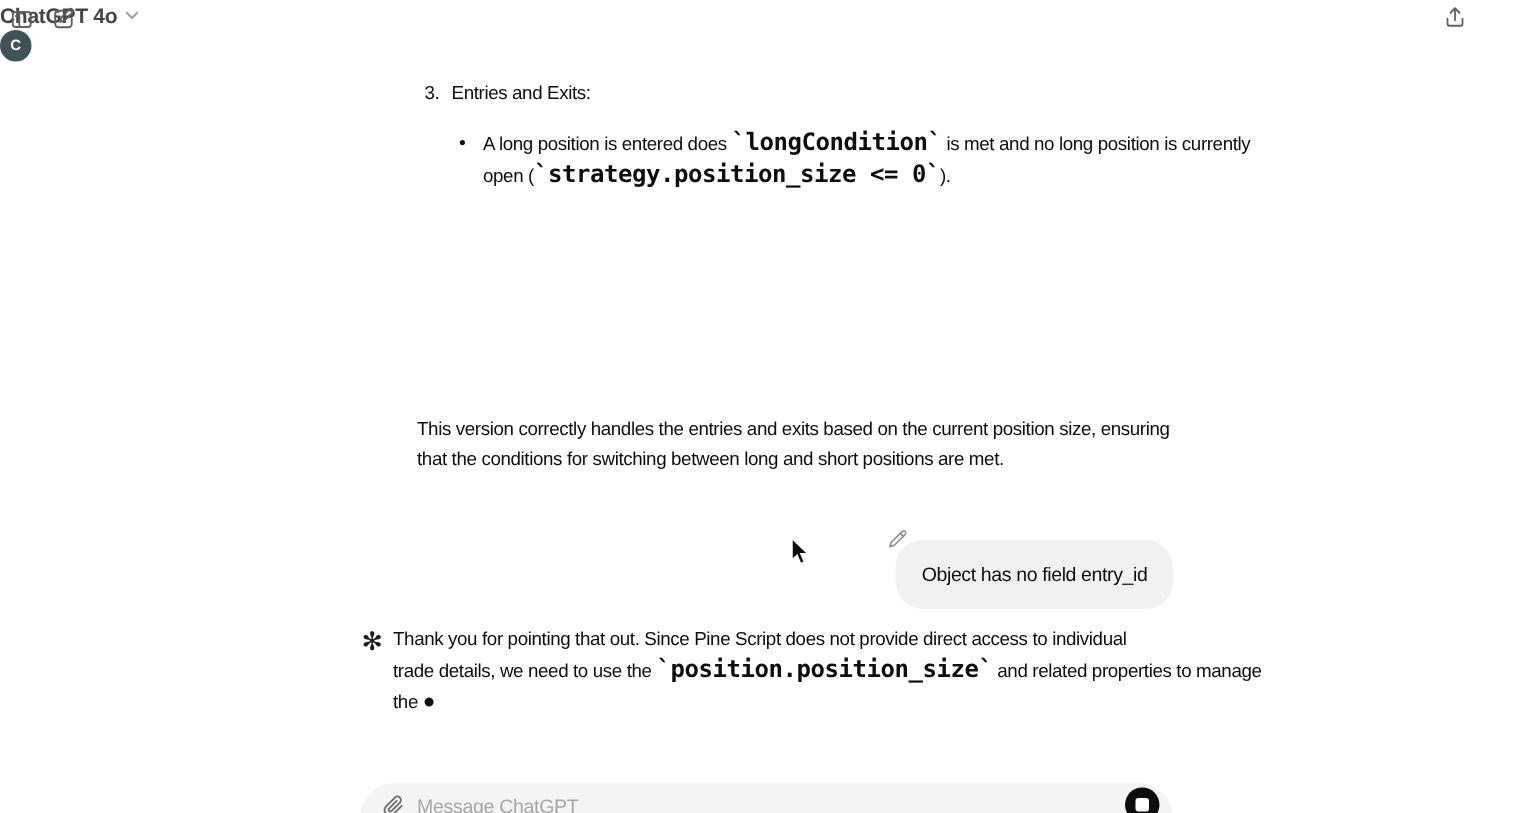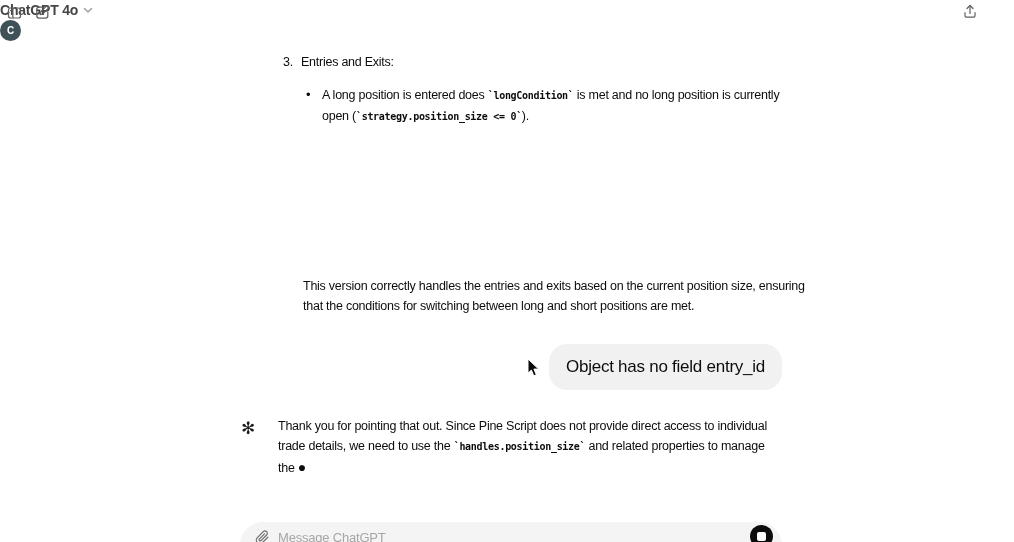--- a/index.html
+++ b/index.html
@@ -22,31 +22,31 @@
   
   .t { position:absolute; font-size:12.5px; line-height:20px; }
   #band { left:335px; top:16px; }
   #section-heading { left:283px; top:52px; }
   #section-heading .num { display:inline-block; width:18px; font-weight:400; }
   #section-heading .ttl { font-weight:400; }
   #entries-list { left:296px; top:85px; width:620px; list-style:none; }
   #entries-list li { position:relative; padding-left:26px; margin-bottom:5px; line-height:20px; white-space:pre-line; }
   #entries-list li::before { content:"•"; position:absolute; left:10px; top:0; font-size:13px; }
   code.inline-code, .inline-code {
-    font-family:"DejaVu Sans Mono", monospace; font-weight:700; font-size:10px; letter-spacing:-0.3px;
+    font-family:"DejaVu Sans Mono", monospace; font-weight:700; font-size:16px; letter-spacing:-0.3px;
   }
-  #summary { left:278px; top:276px; width:620px; white-space:pre-line;margin-left:25px; }
+  #summary { left:278px; top:276px; width:620px; white-space:pre-line; }
   
   #edit-msg-btn { left:588px; top:349px; width:20px; height:20px; }
-  #user-bubble { position:absolute; top:344px; right:232px; background:#f1f1f1; border-radius:18px;
-    padding:13px 17px; font-size:17px; line-height:20px; white-space:nowrap; }
+  #user-bubble { position:absolute; top:360px; right:232px; background:#f1f1f1; border-radius:18px;
+    padding:13px 17px; font-size:13px; line-height:20px; white-space:nowrap; }
   
   #assistant-logo { position:absolute; left:237px; top:417px; width:22px; height:22px; display:flex; align-items:center; justify-content:center; }
   #assistant-logo span { font-size:17px; line-height:1; color:#1a1a1a; font-family:"DejaVu Sans", sans-serif; }
-  #assistant-text { left:278px; top:416px; width:620px; white-space:pre-line; }
+  #assistant-text { left:262px; top:416px; width:620px; white-space:pre-line; }
   #streaming-dot { font-size:14px; letter-spacing:0; }
   
   #cursor { position:absolute; left:527px; top:358px; z-index:9; }
   
   #composer { position:absolute; left:240px; top:522px; width:542px; height:46px;
     background:#f4f4f4; border-radius:26px; }
   #attach-btn { left:12px; top:5px; width:20px; height:20px; }
   #composer-input { position:absolute; left:38px; top:8px; font-size:13px; color:#a6a6a6; letter-spacing:-0.2px; }
   #stop-btn { position:absolute; right:9px; top:3px; width:23px; height:23px; border-radius:50%;
     background:#0d0d0d; border:none; cursor:pointer; display:flex; align-items:center; justify-content:center; }
@@ -121,21 +121,21 @@
             <path d="M14.7 5.8l3.1 3.1"></path>
           </svg>
       </span>
     </button>
     <div id="user-bubble"><span>Object has no field entry_id</span></div>
 
     <div id="assistant-logo">
         <span>✻</span>
       </div>
     <div class="t" id="assistant-text"><span>Thank you for pointing that out. Since Pine Script does not provide direct access to individual
-trade details, we need to use the </span><code class="inline-code">`handles.position_size`</code><span> and related properties to manage
+trade details, we need to use the </span><code class="inline-code">`position.position_size`</code><span> and related properties to manage
 the </span><span id="streaming-dot">●</span></div>
   </div>
 
   <div id="cursor">
     <svg width="13" height="19" viewBox="0 0 13 19">
         <path d="M1 1 L1 15.2 L4.4 12.1 L6.8 17.8 L9.3 16.7 L6.9 11.1 L11.6 11.1 Z" fill="#0b0b0b" stroke="#ffffff" stroke-width="1"></path>
       </svg>
   </div>
 
   <div id="composer">

